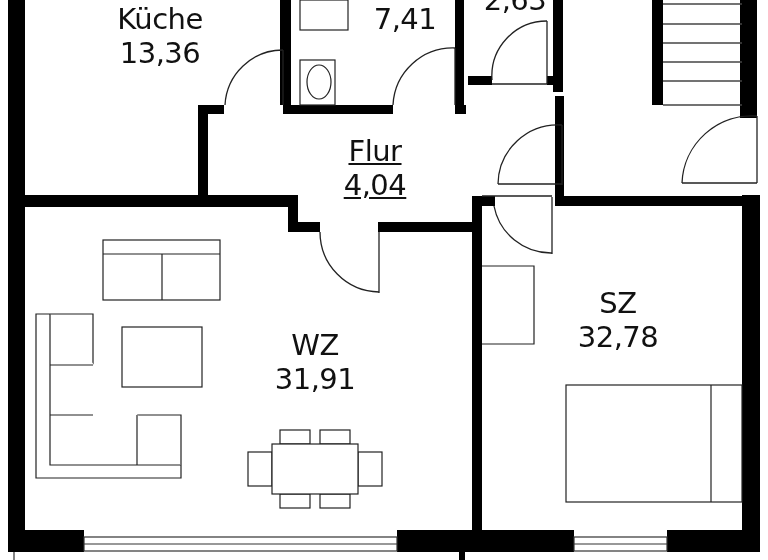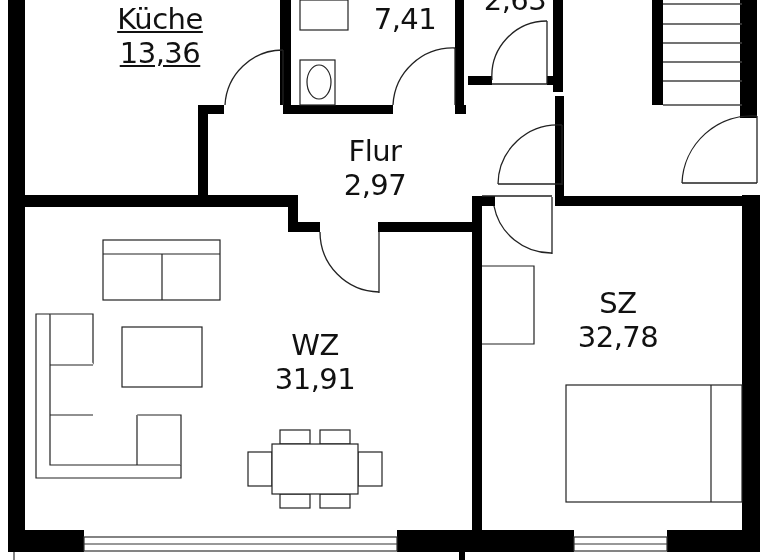--- a/index.html
+++ b/index.html
@@ -130,37 +130,37 @@
     <rect x="358" y="452" width="24" height="34"></rect>
     <rect x="272" y="444" width="86" height="50"></rect>
 
     <path d="M 482 266 L 534 266 L 534 344 L 482 344" fill="none"></path>
 
     <rect x="566" y="385" width="176" height="117"></rect>
     <line x1="711" y1="385" x2="711" y2="502"></line>
   </g>
 </svg>
 
-<div class="room-label" style="left:90px; top:2px; width:140px;text-decoration:underline;">
+<div class="room-label" style="left:90px; top:2px; width:140px;">
   <span>Küche</span>
   <span>13,36</span>
 </div>
 
 <div class="room-label" style="left:360px; top:-32px; width:90px;">
   <span>Bad</span>
   <span>7,41</span>
 </div>
 
 <div class="room-label" style="left:470px; top:-17px; width:90px;">
   <span>2,63</span>
 </div>
 
-<div class="room-label" style="left:315px; top:134px; width:120px;">
+<div class="room-label" style="left:315px; top:134px; width:120px;text-decoration:underline;">
   <span>Flur</span>
-  <span>2,97</span>
+  <span>4,04</span>
 </div>
 
 <div class="room-label" style="left:255px; top:328px; width:120px;">
   <span>WZ</span>
   <span>31,91</span>
 </div>
 
 <div class="room-label" style="left:568px; top:286px; width:100px;">
   <span>SZ</span>
   <span>32,78</span>

